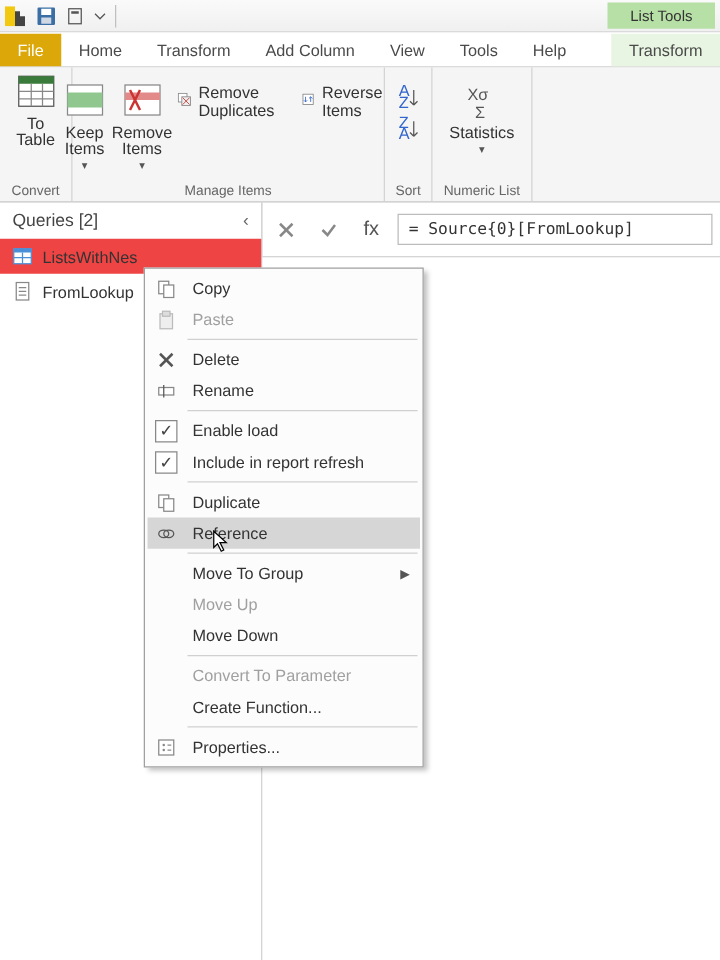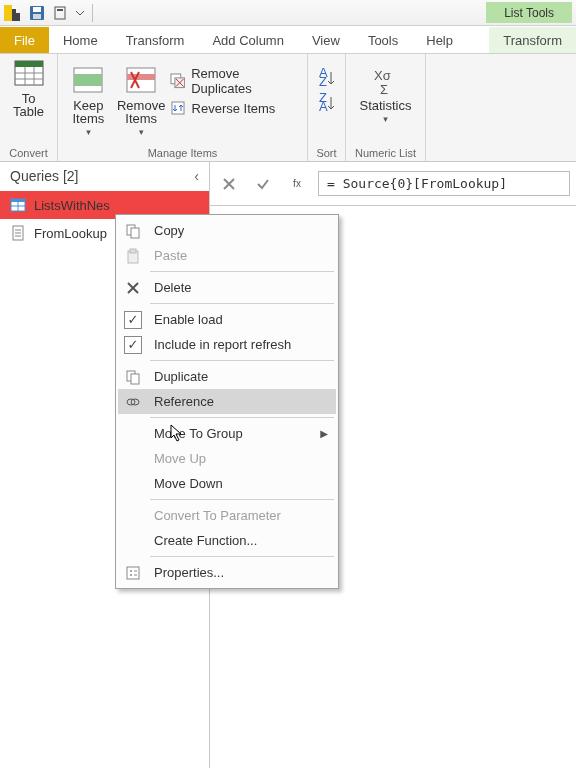--- a/index.html
+++ b/index.html
@@ -18,41 +18,41 @@
 .tab.ctx { background: #e9f5e3; }
 .tabs-spacer { flex: 1; }
 
 
 .ribbon { height: 108px; background: #f5f5f5; border-bottom: 1px solid #c8c8c8; display: flex; }
 .group { border-right: 1px solid #d4d4d4; display: flex; flex-direction: column; align-items: center; justify-content: flex-end; padding: 4px 6px 0; }
 .group-label { font-size: 11px; color: #666; padding: 3px 0 2px; }
 .group-body { display: flex; align-items: flex-start; gap: 4px; flex: 1; padding-top: 6px; }
 .big-btn { display: flex; flex-direction: column; align-items: center; width: 50px; gap: 3px; font-size: 12px; line-height: 13px; text-align: center; color: #333; }
 .big-btn .ico { width: 32px; height: 32px; }
-.mini-col { display: flex; flex-direction: column; gap: 4px; padding-top: 2px; }
+.mini-col { display: flex; gap: 4px; padding-top: 2px; }
 .mini-btn { display: flex; align-items: center; gap: 6px; font-size: 12px; color: #333; }
 .mini-btn .ico { width: 16px; height: 16px; }
 .sort-col { display: flex; flex-direction: column; gap: 2px; padding-top: 4px; }
 .sort-col .ico { width: 20px; height: 20px; }
 .caret { font-size: 9px; color: #555; line-height: 9px; }
 
 
 .panes { display: flex; height: calc(768px - 26px - 28px - 108px); }
 .queries { width: 210px; border-right: 1px solid #c8c8c8; display: flex; flex-direction: column; }
 .queries-head { display: flex; align-items: center; padding: 6px 10px; border-bottom: 1px solid #fff; }
 .queries-head .title { font-size: 14px; color: #444; flex: 1; }
 .queries-head .chev { color: #666; font-size: 14px; }
 .query-item { display: flex; align-items: center; gap: 8px; padding: 6px 10px; font-size: 13px; color: #333; }
 .query-item.selected { background: #ef4444; }
 .tbl-ico { width: 16px; height: 16px; display: inline-block; }
 
 .content { flex: 1; display: flex; flex-direction: column; }
 .formula-bar { height: 44px; display: flex; align-items: center; border-bottom: 1px solid #c8c8c8; padding: 0 6px; gap: 8px; }
 .fb-btn { width: 26px; height: 26px; display: flex; align-items: center; justify-content: center; color: #777; border: 1px solid transparent; }
-.fx { font-size: 10px; color: #555; }
+.fx { font-size: 16px; color: #555; }
 .formula-input { flex: 1; border: 1px solid #bcbcbc; padding: 4px 8px; font-family: Consolas, monospace; font-size: 13px; color: #333; background: #fff; }
 .grid { flex: 1; background: #fff; position: relative; }
 
 
 .ctx-menu { position: absolute; left: 115px; top: 214px; width: 224px; background: #fcfcfc; border: 1px solid #a0a0a0; box-shadow: 3px 3px 4px rgba(0,0,0,0.25); padding: 3px 2px; }
 .ctx-item { display: flex; align-items: center; height: 25px; padding: 0 8px 0 4px; gap: 10px; font-size: 13px; color: #333; }
 .ctx-item .ico-slot { width: 22px; height: 22px; display: flex; align-items: center; justify-content: center; }
 .ctx-item.disabled { color: #a0a0a0; }
 .ctx-item.hover { background: #d6d6d6; }
 .ctx-sep { height: 1px; background: #d0d0d0; margin: 3px 2px 3px 32px; }
@@ -288,20 +288,29 @@
   <div class="ctx-sep"></div>
   <div class="ctx-item">
     <span class="ico-slot">
         <svg width="14" height="14" viewBox="0 0 14 14">
           <line x1="2" y1="2" x2="12" y2="12" stroke="#555" stroke-width="2"></line>
           <line x1="12" y1="2" x2="2" y2="12" stroke="#555" stroke-width="2"></line>
         </svg>
       </span>
     <span>Delete</span>
   </div>
+  <div class="ctx-item">
+    <span class="ico-slot">
+        <svg width="16" height="16" viewBox="0 0 16 16">
+          <rect x="2" y="5" width="12" height="6" fill="#fff" stroke="#888"></rect>
+          <line x1="6" y1="3" x2="6" y2="13" stroke="#555"></line>
+        </svg>
+      </span>
+    <span>Rename</span>
+  </div>
   <div class="ctx-sep"></div>
   <div class="ctx-item">
     <span class="ico-slot">
         <span class="chk-box">✓</span>
       </span>
     <span>Enable load</span>
   </div>
   <div class="ctx-item">
     <span class="ico-slot">
         <span class="chk-box">✓</span>

